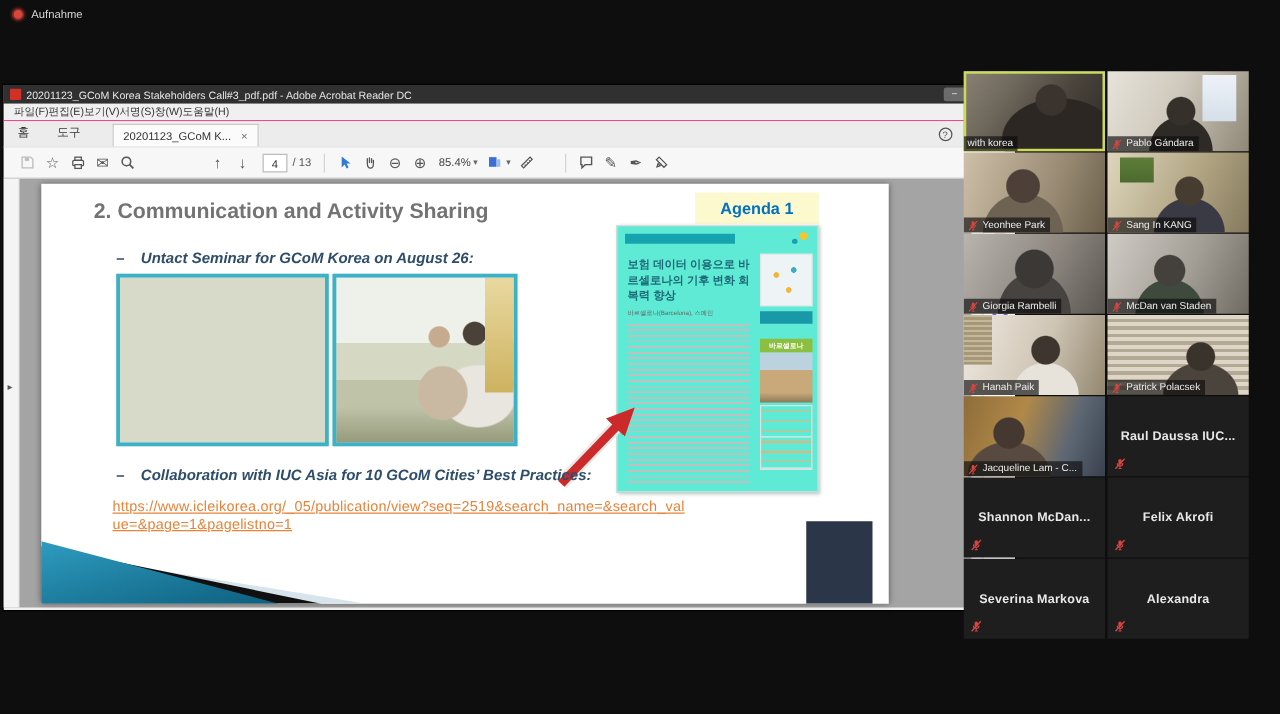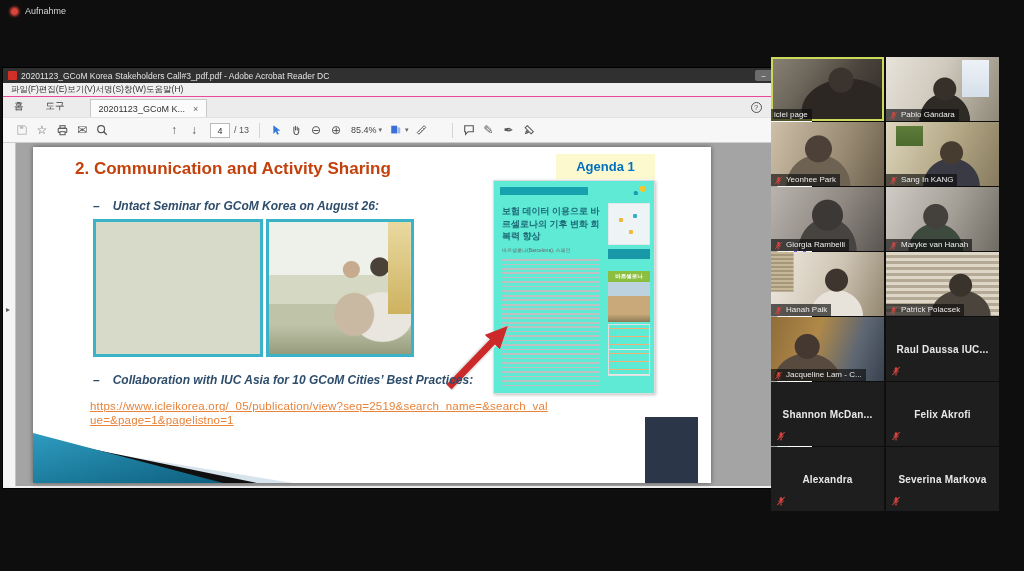--- a/index.html
+++ b/index.html
@@ -56,21 +56,21 @@
   .ticon::after { content:""; position:absolute; left:3px; top:3px; width:6px; height:6px; background:rgba(255,255,255,.85); border-radius:1px; }
   .ti-search { background:none; } .ti-search::after { display:none; }
   .ti-export { background:#17a398; } .ti-edit { background:#d6409f; } .ti-create { background:#e5252a; }
   .ti-comment { background:#edb200; } .ti-combine { background:#6f5df0; } .ti-sign { background:#e0427c; }
   .ti-protect { background:#5a6bd8; } .ti-compress { background:#18a05e; } .ti-measure { background:#8a5cf5; }
   .ti-more { background:#9a9a9a; }
   .panel-expand { margin-top:auto; margin-bottom:8px; font-size:10px; color:#555; }
 
   
   .slide { position:absolute; left:30px; top:4px; width:678px; height:336px; background:#fff; box-shadow:0 0 5px rgba(0,0,0,.45); overflow:hidden; }
-  .heading { position:absolute; left:42px; top:12px; font-size:17px; font-weight:bold; color:#c2410c; }
+  .heading { position:absolute; left:42px; top:12px; font-size:17px; font-weight:bold; color:#737373; }
   .agenda { position:absolute; left:523px; top:7px; width:99px; height:25px; background:#fdf9cf; color:#0070c0; font-size:13px; font-weight:bold; display:flex; align-items:center; justify-content:center; }
   .bullet { position:absolute; display:flex; gap:13px; font-size:12px; font-style:italic; font-weight:bold; color:#2e4d6b; }
   .b1 { left:60px; top:52px; } .b2 { left:60px; top:226px; }
   .photos { position:absolute; left:60px; top:72px; display:flex; gap:3px; }
   .photo { border:3px solid #3ab3c9; height:138px; }
   .photo.p1 { width:170px;
     background:
       radial-gradient(circle at 30% 34%, #4b4236 0 11px, transparent 12px),
       radial-gradient(ellipse at 26% 78%, #5e5946 0 34%, transparent 35%),
       linear-gradient(180deg,#efefe9 0 34%, #d9dcc9 34% 55%, #c2c7ab 55% 72%, #8f English946f 72%, #8e9372 100%);
@@ -340,21 +340,21 @@
         <span class="ticon ti-more"></span>
         <span class="panel-expand">⇥</span>
       </div>
     </div>
   </div>
 
   <div class="grid">
 
     <div class="tile v1 active">
       <div class="namebar">
-          <span>iclei page</span>
+          <span>with korea</span>
         </div>
     </div>
 
     <div class="tile v2">
       <div class="namebar">
           <svg class="mic" width="9" height="9" viewBox="0 0 12 12">
             <use href="#micmuted"></use>
           </svg>
           <span>Pablo Gándara</span>
         </div>
@@ -385,21 +385,21 @@
           </svg>
           <span>Giorgia Rambelli</span>
         </div>
     </div>
 
     <div class="tile v6">
       <div class="namebar">
           <svg class="mic" width="9" height="9" viewBox="0 0 12 12">
             <use href="#micmuted"></use>
           </svg>
-          <span>Maryke van Hanah</span>
+          <span>McDan van Staden</span>
         </div>
     </div>
 
     <div class="tile v7">
       <div class="namebar">
           <svg class="mic" width="9" height="9" viewBox="0 0 12 12">
             <use href="#micmuted"></use>
           </svg>
           <span>Hanah Paik</span>
         </div>
@@ -438,27 +438,27 @@
     </div>
 
     <div class="tile">
       <span class="center-name">Felix Akrofi</span>
       <svg class="corner-mic" width="10" height="10" viewBox="0 0 12 12">
           <use href="#micmuted"></use>
         </svg>
     </div>
 
     <div class="tile">
+      <span class="center-name">Severina Markova</span>
+      <svg class="corner-mic" width="10" height="10" viewBox="0 0 12 12">
+          <use href="#micmuted"></use>
+        </svg>
+    </div>
+
+    <div class="tile">
       <span class="center-name">Alexandra</span>
       <svg class="corner-mic" width="10" height="10" viewBox="0 0 12 12">
           <use href="#micmuted"></use>
         </svg>
     </div>
 
-    <div class="tile">
-      <span class="center-name">Severina Markova</span>
-      <svg class="corner-mic" width="10" height="10" viewBox="0 0 12 12">
-          <use href="#micmuted"></use>
-        </svg>
-    </div>
-
   </div>
 </div>
 
 </body></html>

